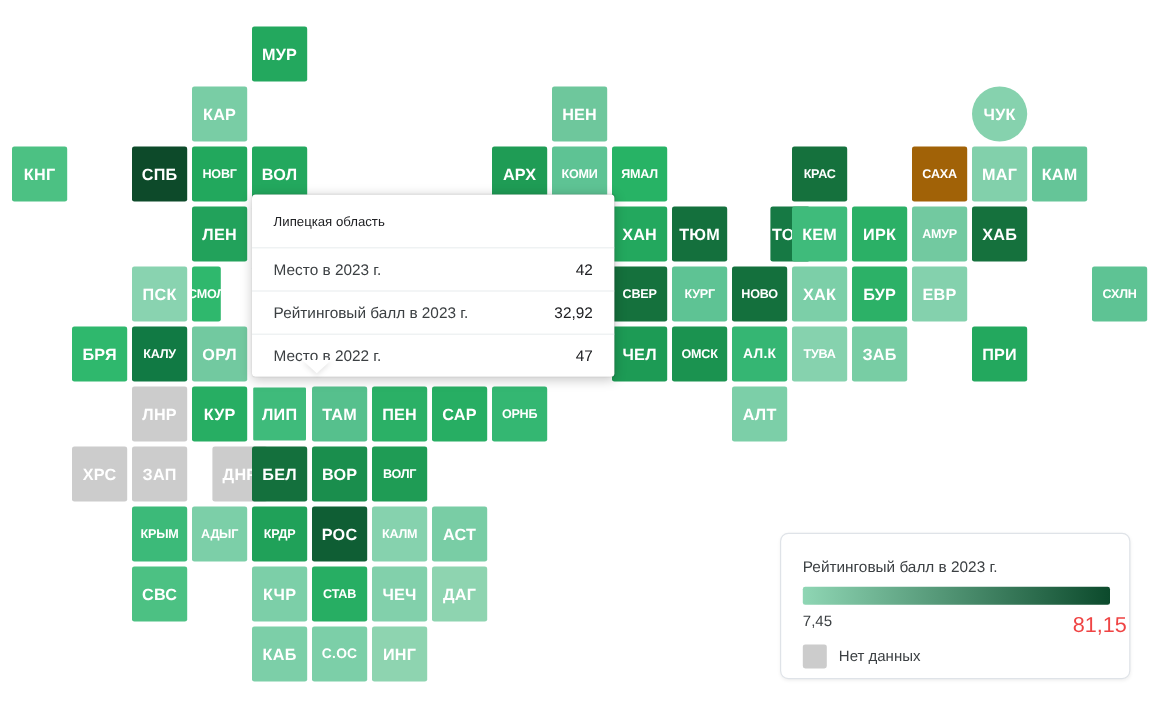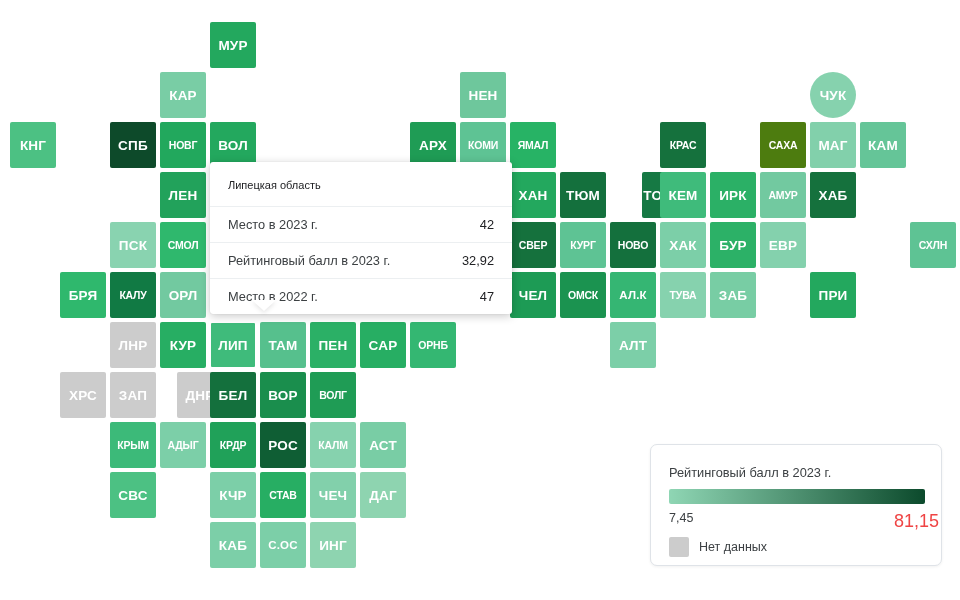--- a/index.html
+++ b/index.html
@@ -129,21 +129,21 @@
     </div>
     <div class="tile small tiny" style="left: 460px; top: 122px; width: 46px; height: 46px; background: rgb(94, 195, 148);">
       <span>КОМИ</span>
     </div>
     <div class="tile small tiny" style="left: 510px; top: 122px; width: 46px; height: 46px; background: rgb(39, 179, 101);">
       <span>ЯМАЛ</span>
     </div>
     <div class="tile small tiny" style="left: 660px; top: 122px; width: 46px; height: 46px; background: rgb(21, 113, 61);">
       <span>КРАС</span>
     </div>
-    <div class="tile small tiny" style="left: 760px; top: 122px; width: 46px; height: 46px; background: #4d7c0f;">
+    <div class="tile small tiny" style="left: 760px; top: 122px; width: 46px; height: 46px; background: #a16207;">
       <span>САХА</span>
     </div>
     <div class="tile" style="left: 810px; top: 122px; width: 46px; height: 46px; background: rgb(130, 208, 171);">
       <span>МАГ</span>
     </div>
     <div class="tile" style="left: 860px; top: 122px; width: 46px; height: 46px; background: rgb(101, 197, 152);">
       <span>КАМ</span>
     </div>
     <div class="tile" style="left: 160px; top: 172px; width: 46px; height: 46px; background: rgb(34, 162, 91);">
       <span>ЛЕН</span>
@@ -168,21 +168,21 @@
     </div>
     <div class="tile small tiny" style="left: 760px; top: 172px; width: 46px; height: 46px; background: rgb(114, 201, 160);">
       <span>АМУР</span>
     </div>
     <div class="tile" style="left: 810px; top: 172px; width: 46px; height: 46px; background: rgb(21, 113, 61);">
       <span>ХАБ</span>
     </div>
     <div class="tile" style="left: 110px; top: 222px; width: 46px; height: 46px; background: rgb(137, 211, 176);">
       <span>ПСК</span>
     </div>
-    <div class="tile small tiny" style="left: 160px; top: 222px; width: 46px; height: 46px; background: rgb(47, 184, 109);">
+    <div class="tile small tiny" style="left: 160px; top: 222px; width: 24px; height: 46px; background: rgb(47, 184, 109);">
       <span>СМОЛ</span>
     </div>
     <div class="tile" style="left: 210px; top: 222px; width: 46px; height: 46px; background: rgb(13, 74, 42);">
       <span>МСК</span>
     </div>
     <div class="tile small tiny" style="left: 510px; top: 222px; width: 46px; height: 46px; background: rgb(21, 113, 61);">
       <span>СВЕР</span>
     </div>
     <div class="tile small tiny" style="left: 560px; top: 222px; width: 46px; height: 46px; background: rgb(94, 195, 148);">
       <span>КУРГ</span>

